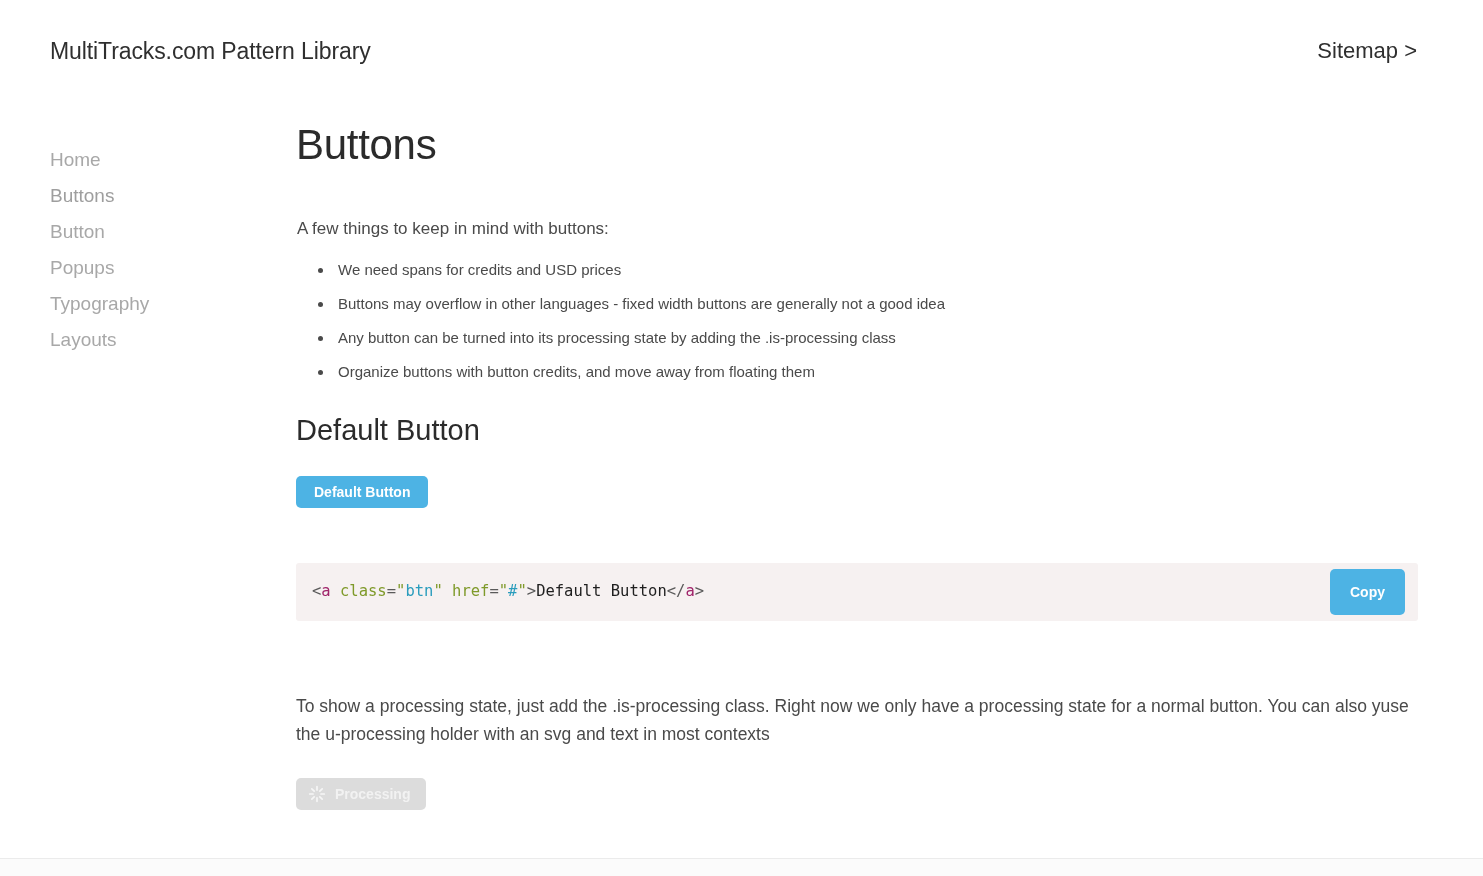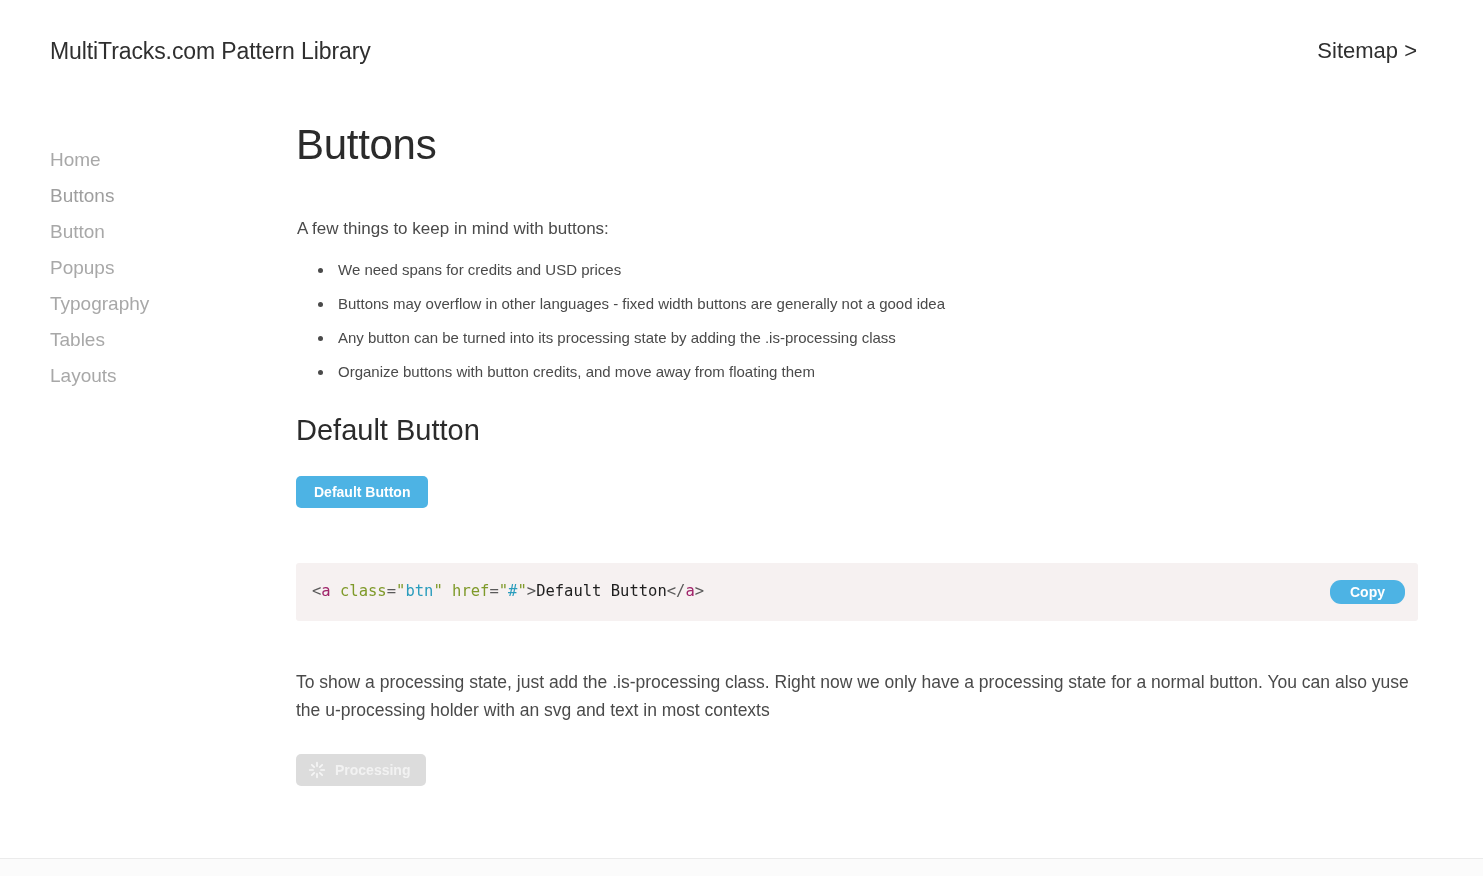--- a/index.html
+++ b/index.html
@@ -186,25 +186,25 @@
   .tok-tag   { color: #a0256b; }
   .tok-attr  { color: #7f9a2a; }
   .tok-eq    { color: #5a5a5a; }
   .tok-quote { color: #7f9a2a; }
   .tok-val   { color: #2b9dbd; }
   .tok-txt   { color: #1f1f1f; }
   .copy-btn {
     background: #4db3e4;
     color: #ffffff;
     border: none;
-    border-radius: 11px;
+    border-radius: 5px;
     font-family: "Liberation Sans", sans-serif;
     font-size: 14px;
     font-weight: bold;
-    height: 24px;
+    height: 46px;
     padding: 0 20px;
     cursor: pointer;
     white-space: nowrap;
   }
 
   .processing-row { margin-top: 30px; }
 
   
   .footer-divider {
     position: absolute;
@@ -242,23 +242,20 @@
         <a class="nav-item is-active" href="#">Buttons</a>
       </li>
       <li>
         <a class="nav-item" href="#">Button</a>
       </li>
       <li>
         <a class="nav-item" href="#">Popups</a>
       </li>
       <li>
         <a class="nav-item" href="#">Typography</a>
-      </li>
-      <li>
-        <a class="nav-item" href="#">Tables</a>
       </li>
       <li>
         <a class="nav-item" href="#">Layouts</a>
       </li>
     </ul>
   </nav>
 
   <main class="main">
 
     <h1 class="page-title">Buttons</h1>
@@ -278,21 +275,21 @@
     <div class="btn-row">
       <a class="btn" href="#">Default Button</a>
     </div>
 
     <div class="code-block">
       <code class="code-text"><span class="tok-punct">&lt;</span><span class="tok-tag">a</span><span class="tok-punct"> </span><span class="tok-attr">class</span><span class="tok-eq">=</span><span class="tok-quote">"</span><span class="tok-val">btn</span><span class="tok-quote">"</span><span class="tok-punct"> </span><span class="tok-attr">href</span><span class="tok-eq">=</span><span class="tok-quote">"</span><span class="tok-val">#</span><span class="tok-quote">"</span><span class="tok-punct">&gt;</span><span class="tok-txt">Default Button</span><span class="tok-punct">&lt;/</span><span class="tok-tag">a</span><span class="tok-punct">&gt;</span></code>
 
       <button class="copy-btn">Copy</button>
     </div>
 
-    <p class="body-copy" style="margin-top:47px;">To show a processing state, just add the .is-processing class. Right now we only have a processing state for a normal button. You can also yuse the u-processing holder with an svg and text in most contexts</p>
+    <p class="body-copy" style="margin-top:71px;">To show a processing state, just add the .is-processing class. Right now we only have a processing state for a normal button. You can also yuse the u-processing holder with an svg and text in most contexts</p>
 
     <div class="processing-row">
       <span class="btn is-processing">
         <svg class="spinner" viewBox="0 0 32 32">
           <g stroke="#ffffff" stroke-width="3" stroke-linecap="round">
             <line x1="16" y1="3" x2="16" y2="9"></line>
             <line x1="25.2" y1="6.8" x2="21" y2="11"></line>
             <line x1="29" y1="16" x2="23" y2="16"></line>
             <line x1="25.2" y1="25.2" x2="21" y2="21"></line>
             <line x1="16" y1="29" x2="16" y2="23"></line>

